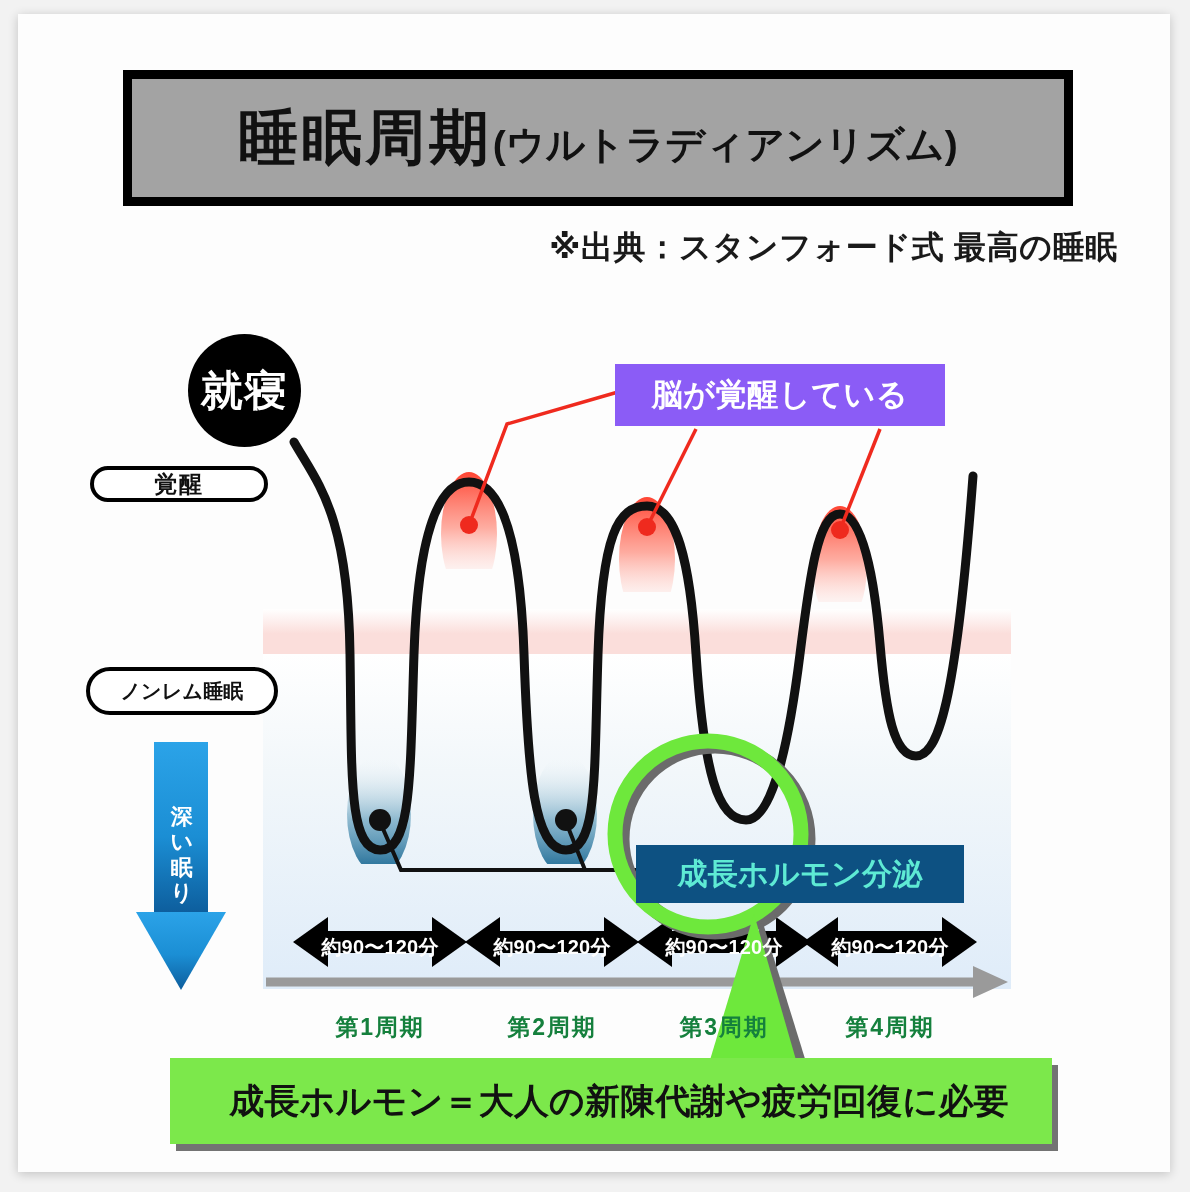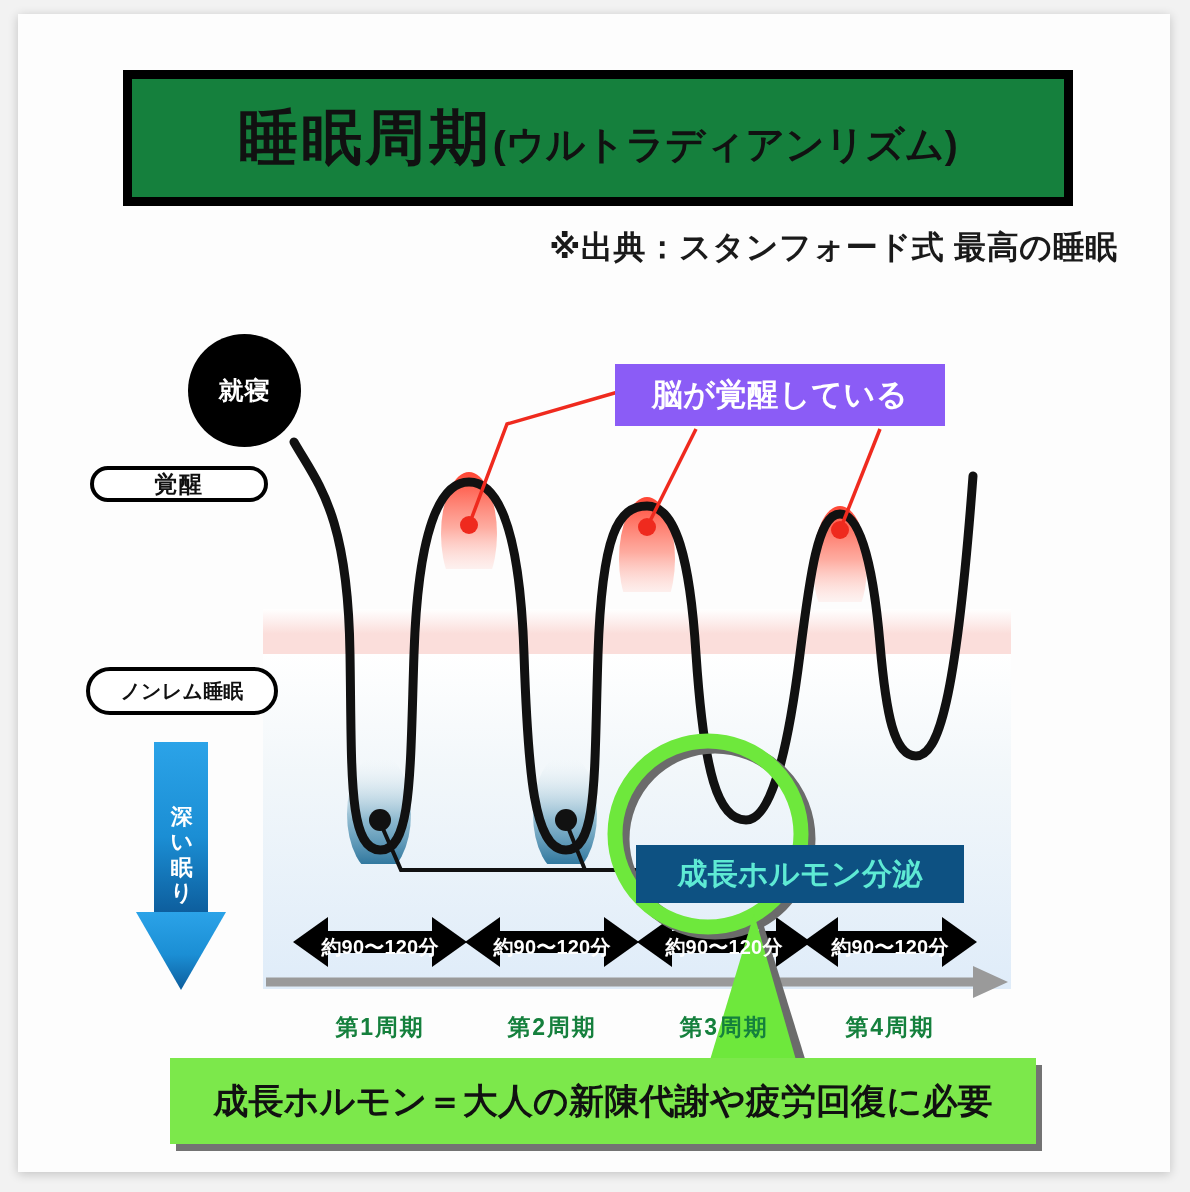--- a/index.html
+++ b/index.html
@@ -14,21 +14,21 @@
     position:absolute;left:18px;top:14px;
     width:1152px;height:1158px;
     background:#fdfdfd;
     box-shadow:0 2px 10px rgba(0,0,0,.20);
   }
   .abs{position:absolute;}
 
   
   #title-box{
     left:105px;top:56px;width:950px;height:136px;
-    background:#15803d;border:9px solid #000;
+    background:#a3a3a3;border:9px solid #000;
     box-sizing:border-box;
     display:flex;align-items:center;justify-content:center;
   }
   #title-text{
     font-weight:bold;color:#111;white-space:nowrap;
     letter-spacing:.02em;line-height:1;
   }
   #title-main{font-size:60px;letter-spacing:.06em;}
   #title-sub{font-size:39px;letter-spacing:0;}
 
@@ -49,21 +49,21 @@
     left:0;top:185px;width:100%;height:335px;
     background:linear-gradient(to bottom,#ffffff 0%,#f2f7fa 35%,#dfecf9 100%);
   }
 
   
   .badge{
     border-radius:50%;background:#000;color:#fff;
     display:flex;align-items:center;justify-content:center;
     font-weight:bold;letter-spacing:.04em;
   }
-  #badge-bed{left:170px;top:320px;width:113px;height:113px;font-size:25px;}
+  #badge-bed{left:170px;top:320px;width:113px;height:113px;font-size:42px;}
   #badge-wake{left:960px;top:398px;width:138px;height:130px;font-size:34px;}
 
   
   .pill{
     background:#fff;border:4px solid #000;border-radius:30px;
     display:flex;align-items:center;justify-content:center;
     font-weight:bold;color:#111;box-sizing:border-box;
   }
   #pill-awake{left:72px;top:452px;width:178px;height:36px;font-size:23px;letter-spacing:.06em;}
   #pill-rem{left:72px;top:549px;width:185px;height:48px;font-size:21px;letter-spacing:.03em;}
@@ -91,20 +91,21 @@
   }
   #blue-box span{color:#5eead4;font-weight:bold;font-size:30px;letter-spacing:.01em;}
 
   
   #green-banner{
     left:152px;top:1044px;width:866px;height:86px;
     background:#7ce84b;
     box-shadow:6px 7px 0 rgba(90,90,90,.85);
     display:flex;align-items:center;justify-content:center;
     z-index:9;
+    padding-left:16px;
   }
   #green-banner span{color:#111;font-weight:bold;font-size:35px;letter-spacing:.005em;}
 
   
   .cyc{
     top:998px;width:160px;text-align:center;
     font-size:23px;font-weight:bold;color:#15803d;letter-spacing:.08em;
   }
 
   

